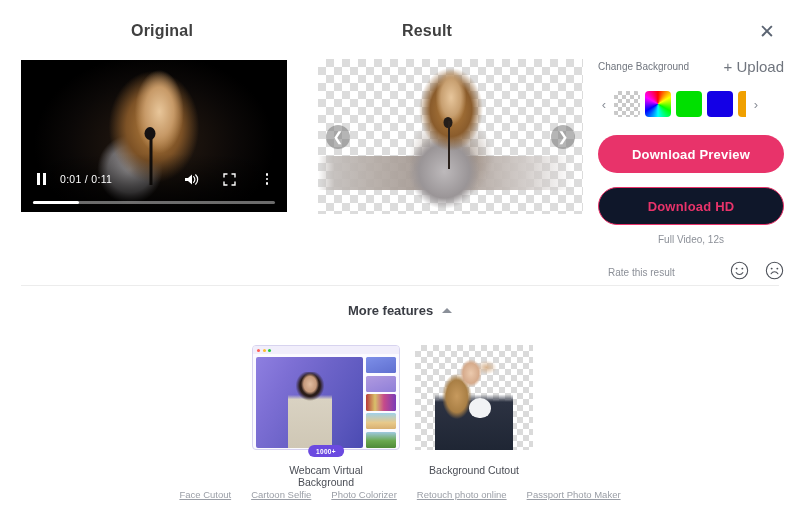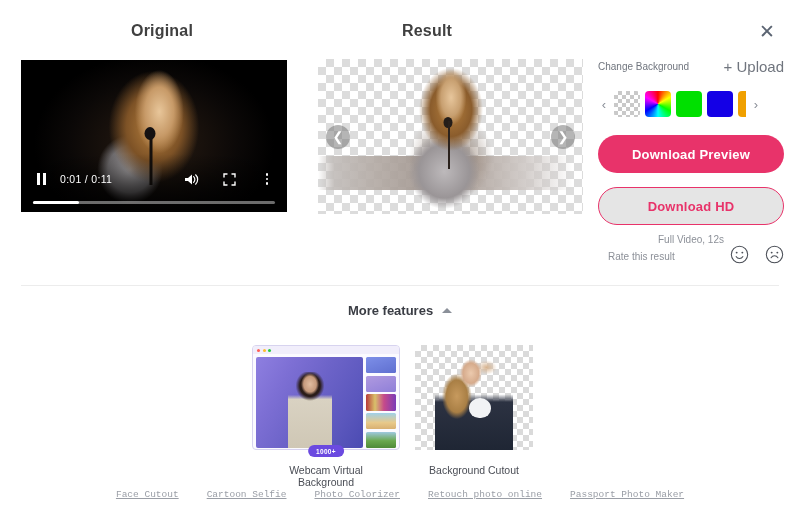--- a/index.html
+++ b/index.html
@@ -152,27 +152,27 @@
 
   .btn-primary{
     margin-top:18px; width:100%; height:38px; border-radius:19px;
     background:#e8336a; color:#fff; border:none; cursor:pointer;
     font-size:13px; font-weight:bold; font-family:"Liberation Sans", sans-serif;
     letter-spacing:.2px;
   }
   .cap{ text-align:center; font-size:10px; color:#8c9098; margin-top:9px; }
   .btn-outline{
     margin-top:14px; width:100%; height:38px; border-radius:19px;
-    background:#e5e5e5; color:#e8336a; border:1.3px solid #e8336a; cursor:pointer;
+    background:#0f172a; color:#e8336a; border:1.3px solid #e8336a; cursor:pointer;
     font-size:13px; font-weight:bold; font-family:"Liberation Sans", sans-serif;
     letter-spacing:.2px;
   }
   .rate-row{
     display:flex; align-items:center; justify-content:flex-end;
-    gap:16px;
+    margin-top:16px; gap:16px;
   }
   .rate-lbl{ font-size:10px; color:#8c9098; margin-right:auto; padding-left:10px; }
   .face{ cursor:pointer; }
 
   
   .divider{
     position:absolute; left:21px; top:285px; width:758px; height:1px; background:#ececec;
   }
 
   
@@ -246,21 +246,21 @@
   }
   .bgr-person::before{
     content:""; position:absolute; left:44%; top:46%; width:22px; height:20px;
     background:#f2f3f5; border-radius:50% 50% 46% 46%;
   }
 
   .card-label{ margin-top:14px; font-size:10.5px; color:#4a4d55; text-align:center; }
 
   .links{
     position:absolute; left:0; right:0; top:489px;
-    display:flex; justify-content:center; gap:28px;font-family:Liberation Mono, monospace;
+    display:flex; justify-content:center; gap:20px;
   }
   .links a{
     font-size:9.5px; color:#9a9ea6; text-decoration:underline; cursor:pointer;
   }
 </style>
 </head>
 <body>
 
 <div id="app">
 

